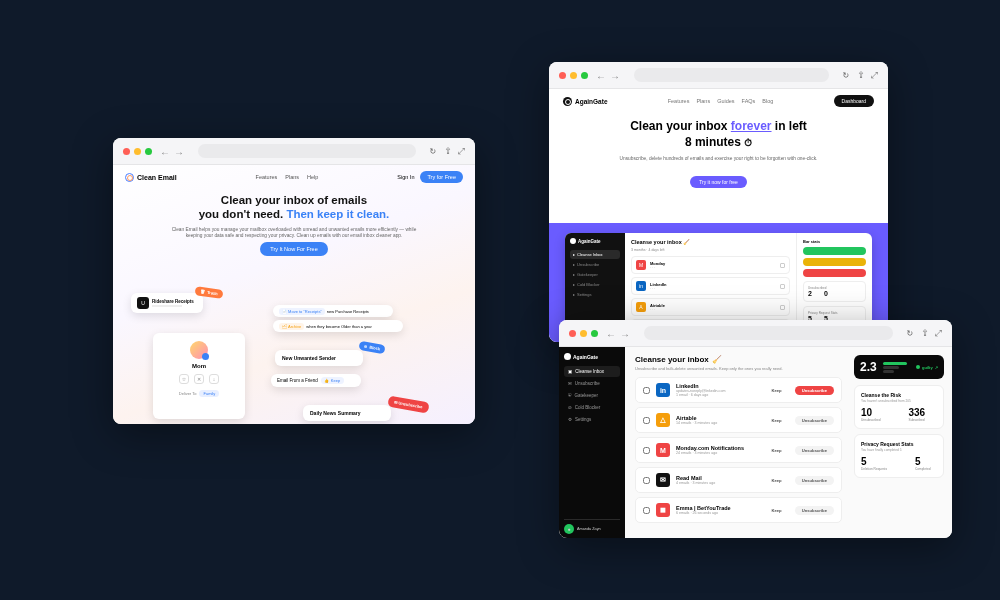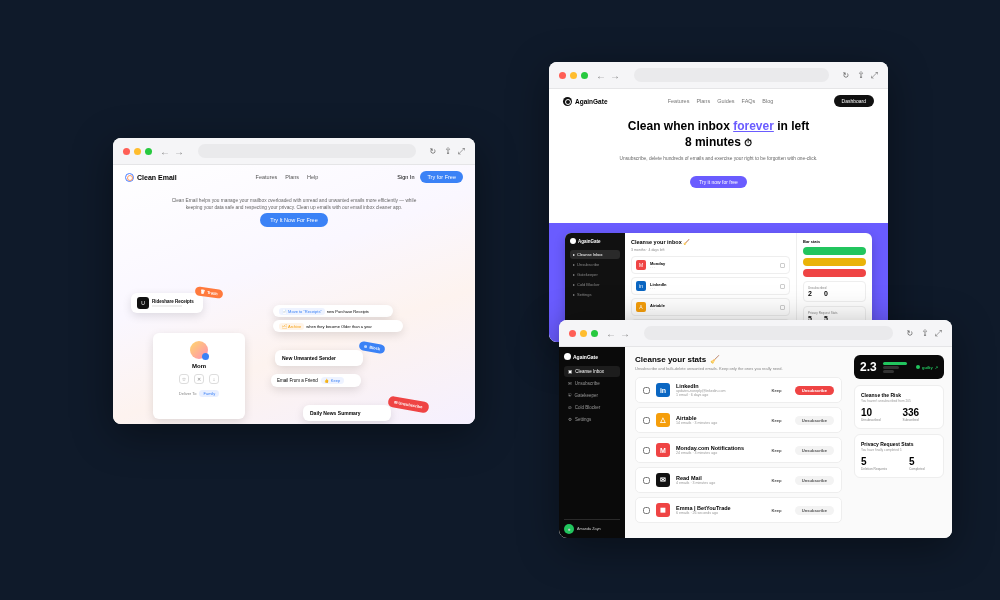--- a/index.html
+++ b/index.html
@@ -113,21 +113,21 @@
 .erow .unsub.red{background:#ef4444;color:#fff}
 #w3-right{width:102px;padding:8px 8px 8px 4px}
 #w3-score{background:#0a0a0a;color:#fff;border-radius:6px;padding:5px 6px;display:flex;align-items:center;gap:6px;margin-bottom:6px}
 #w3-score .num{font-size:12px;font-weight:800}
 #w3-score .bars{flex:1}
 #w3-score .bars .b{height:3px;border-radius:2px;margin:1px 0}
 #w3-score .lbl{font-size:4px;color:#22c55e;font-weight:600;display:flex;align-items:center;gap:2px}
 .stat-card{background:#fff;border:1px solid #eee;border-radius:6px;padding:6px;margin-bottom:5px}
 .stat-card h4{font-size:5px;font-weight:700;margin-bottom:1px}
 .stat-card .hint{font-size:3.2px;color:#999;margin-bottom:4px}
-.stat-card .nums{display:flex;gap:22px}
+.stat-card .nums{display:flex;gap:28px}
 .stat-card .nums .n{font-size:10px;font-weight:800}
 .stat-card .nums .nl{font-size:3.2px;color:#888}
 </style>
 </head>
 <body>
 
 <div class="browser" id="win1">
   <div class="chrome">
     <div class="dots">
         <span class="dot r"></span>
@@ -155,20 +155,24 @@
         <span>Features</span>
         <span>Plans</span>
         <span>Help</span>
       </div>
       <div class="cta">
         <span>Sign In</span>
         <span class="btn-blue">Try for Free</span>
       </div>
     </div>
     <div id="ce-hero">
+      <h1>
+        <span>Clean your inbox of emails</span><br>
+        <span>you don't need. </span><span class="accent">Then keep it clean.</span>
+      </h1>
       <p>Clean Email helps you manage your mailbox overloaded with unread and unwanted emails more efficiently — while keeping your data safe and respecting your privacy. Clean up emails with our email inbox cleaner app.</p>
       <span class="btn-blue" style="padding:4px 10px">Try It Now For Free</span>
     </div>
 
     <div class="float" id="f-ride">
       <span class="ico">U</span>
       <div>
           <div style="font-weight:700">Rideshare Receipts</div>
           <div style="height:2px;width:30px;background:#eee;margin-top:1px"></div>
         </div>
@@ -240,21 +244,21 @@
         <span>Features</span>
         <span>Plans</span>
         <span>Guides</span>
         <span>FAQs</span>
         <span>Blog</span>
       </div>
       <span class="btn-dark">Dashboard</span>
     </div>
     <div id="ag-hero">
       <h1>
-        <span>Clean when inbox </span><span class="u">forever</span><span> in left</span><br>
+        <span>Clean your inbox </span><span class="u">forever</span><span> in left</span><br>
         <span>8 minutes </span><span class="clock">⏱</span>
       </h1>
       <p>Unsubscribe, delete hundreds of emails and exercise your right to be forgotten with one-click.</p>
       <span class="btn-purple">Try it now for free</span>
     </div>
     <div id="ag-shot-wrap">
       <div id="ag-shot">
         <div class="side">
           <div class="brand">
               <span class="mark" style="width:6px;height:6px;background:#fff;border-radius:50%"></span>
@@ -389,21 +393,21 @@
           <span>⚙</span>
           <span>Settings</span>
         </div>
       <div class="user">
           <span class="av">●</span>
           <span>Amanda Zayn</span>
         </div>
     </div>
     <div id="w3-main">
       <h3>
-          <span>Cleanse your stats</span>
+          <span>Cleanse your inbox</span>
           <span>🧹</span>
         </h3>
       <div class="sub">Unsubscribe and bulk-delete unwanted emails. Keep only the ones you really need.</div>
       <div id="w3-rows">
           <div class="erow">
             <input type="checkbox" style="width: 7px; height: 7px;">
             <span class="ico" style="background:#0a66c2">in</span>
             <div class="txt">
               <div class="from">LinkedIn</div>
               <div class="meta">updates-noreply@linkedin.com<br>1 email · 6 days ago</div>

